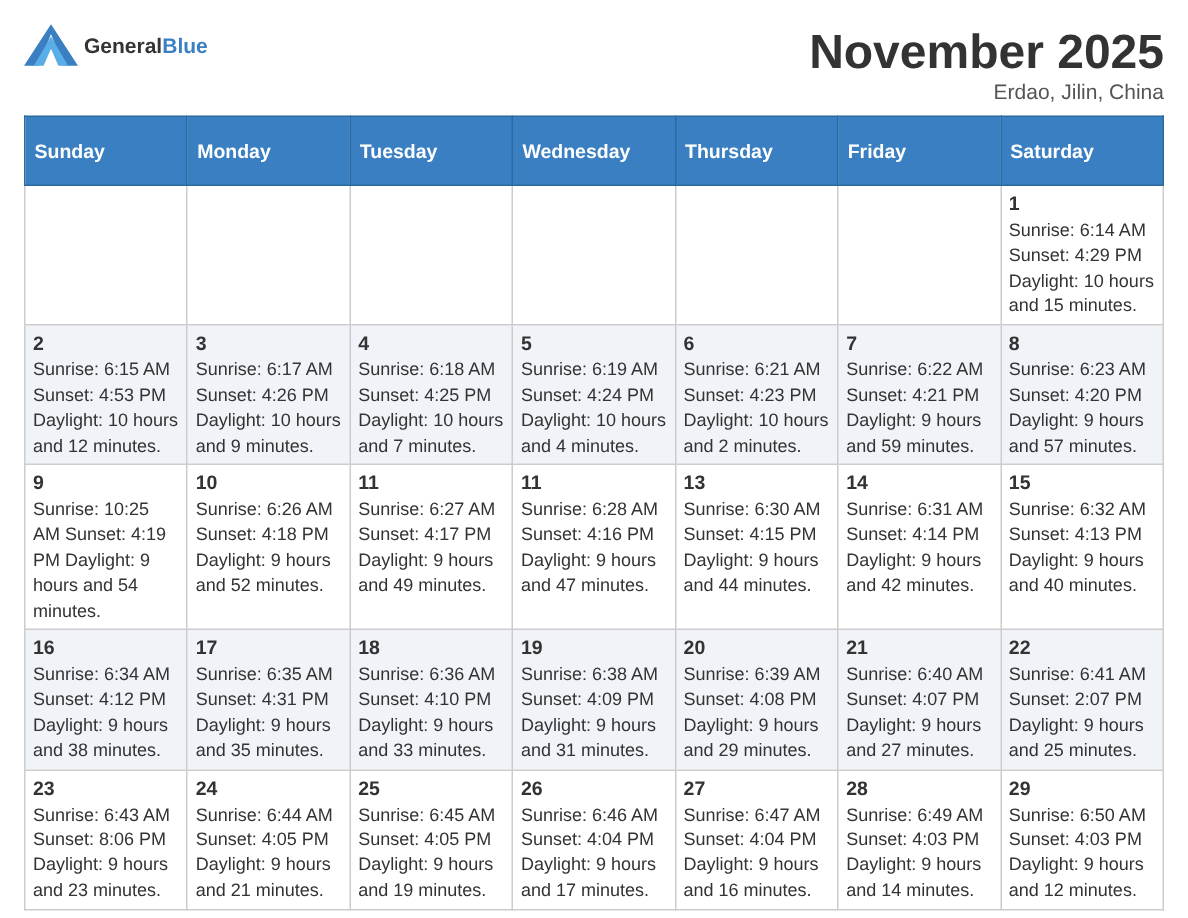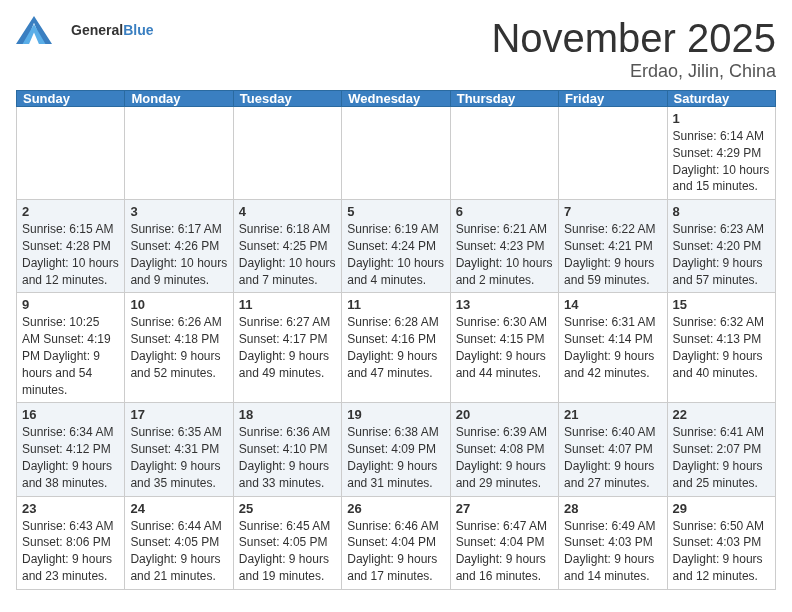--- a/index.html
+++ b/index.html
@@ -12,48 +12,48 @@
     }
     .header {
       display: flex;
       justify-content: space-between;
       align-items: flex-start;
       margin-bottom: 8px;
     }
     .logo {
       display: flex;
       align-items: center;
-      gap: 19px;
+      gap: 4px;
     }
     .logo-icon {
       width: 36px;
       height: 28px;
     }
     .title-block {
       text-align: right;
     }
     .month-title {
-      font-size: 40px;
+      font-size: 32px;
       color: #333;
-      font-weight: normal;
+      font-weight: bold;
     }
     .subtitle {
-      font-size: 18px;
+      font-size: 14px;
       color: #555;
     }
     .calendar {
       width: 100%;
       border-collapse: collapse;
       border: 1px solid #ccc;
     }
     .calendar th {
       background-color: #3a7fc1;
       color: #fff;
       text-align: left;
-      padding: 0 6px;
+      padding: 15px 6px;
       font-size: 13px;
       border: 1px solid #2a6aa0;
     }
     .calendar td {
       vertical-align: top;
       border: 1px solid #ccc;
       padding: 4px 5px;
       width: calc(100% / 7);
       min-height: 70px;
       font-size: 10.5px;
@@ -123,21 +123,21 @@
           <span class="day-number">1</span>
           <div class="day-info">Sunrise: 6:14 AM
 Sunset: 4:29 PM
 Daylight: 10 hours and 15 minutes.</div>
         </td>
       </tr>
       <tr class="row-shaded">
         <td>
           <span class="day-number">2</span>
           <div class="day-info">Sunrise: 6:15 AM
-Sunset: 4:28 PM
+Sunset: 4:53 PM
 Daylight: 10 hours and 12 minutes.</div>
         </td>
         <td>
           <span class="day-number">3</span>
           <div class="day-info">Sunrise: 6:17 AM
 Sunset: 4:26 PM
 Daylight: 10 hours and 9 minutes.</div>
         </td>
         <td>
           <span class="day-number">4</span>

